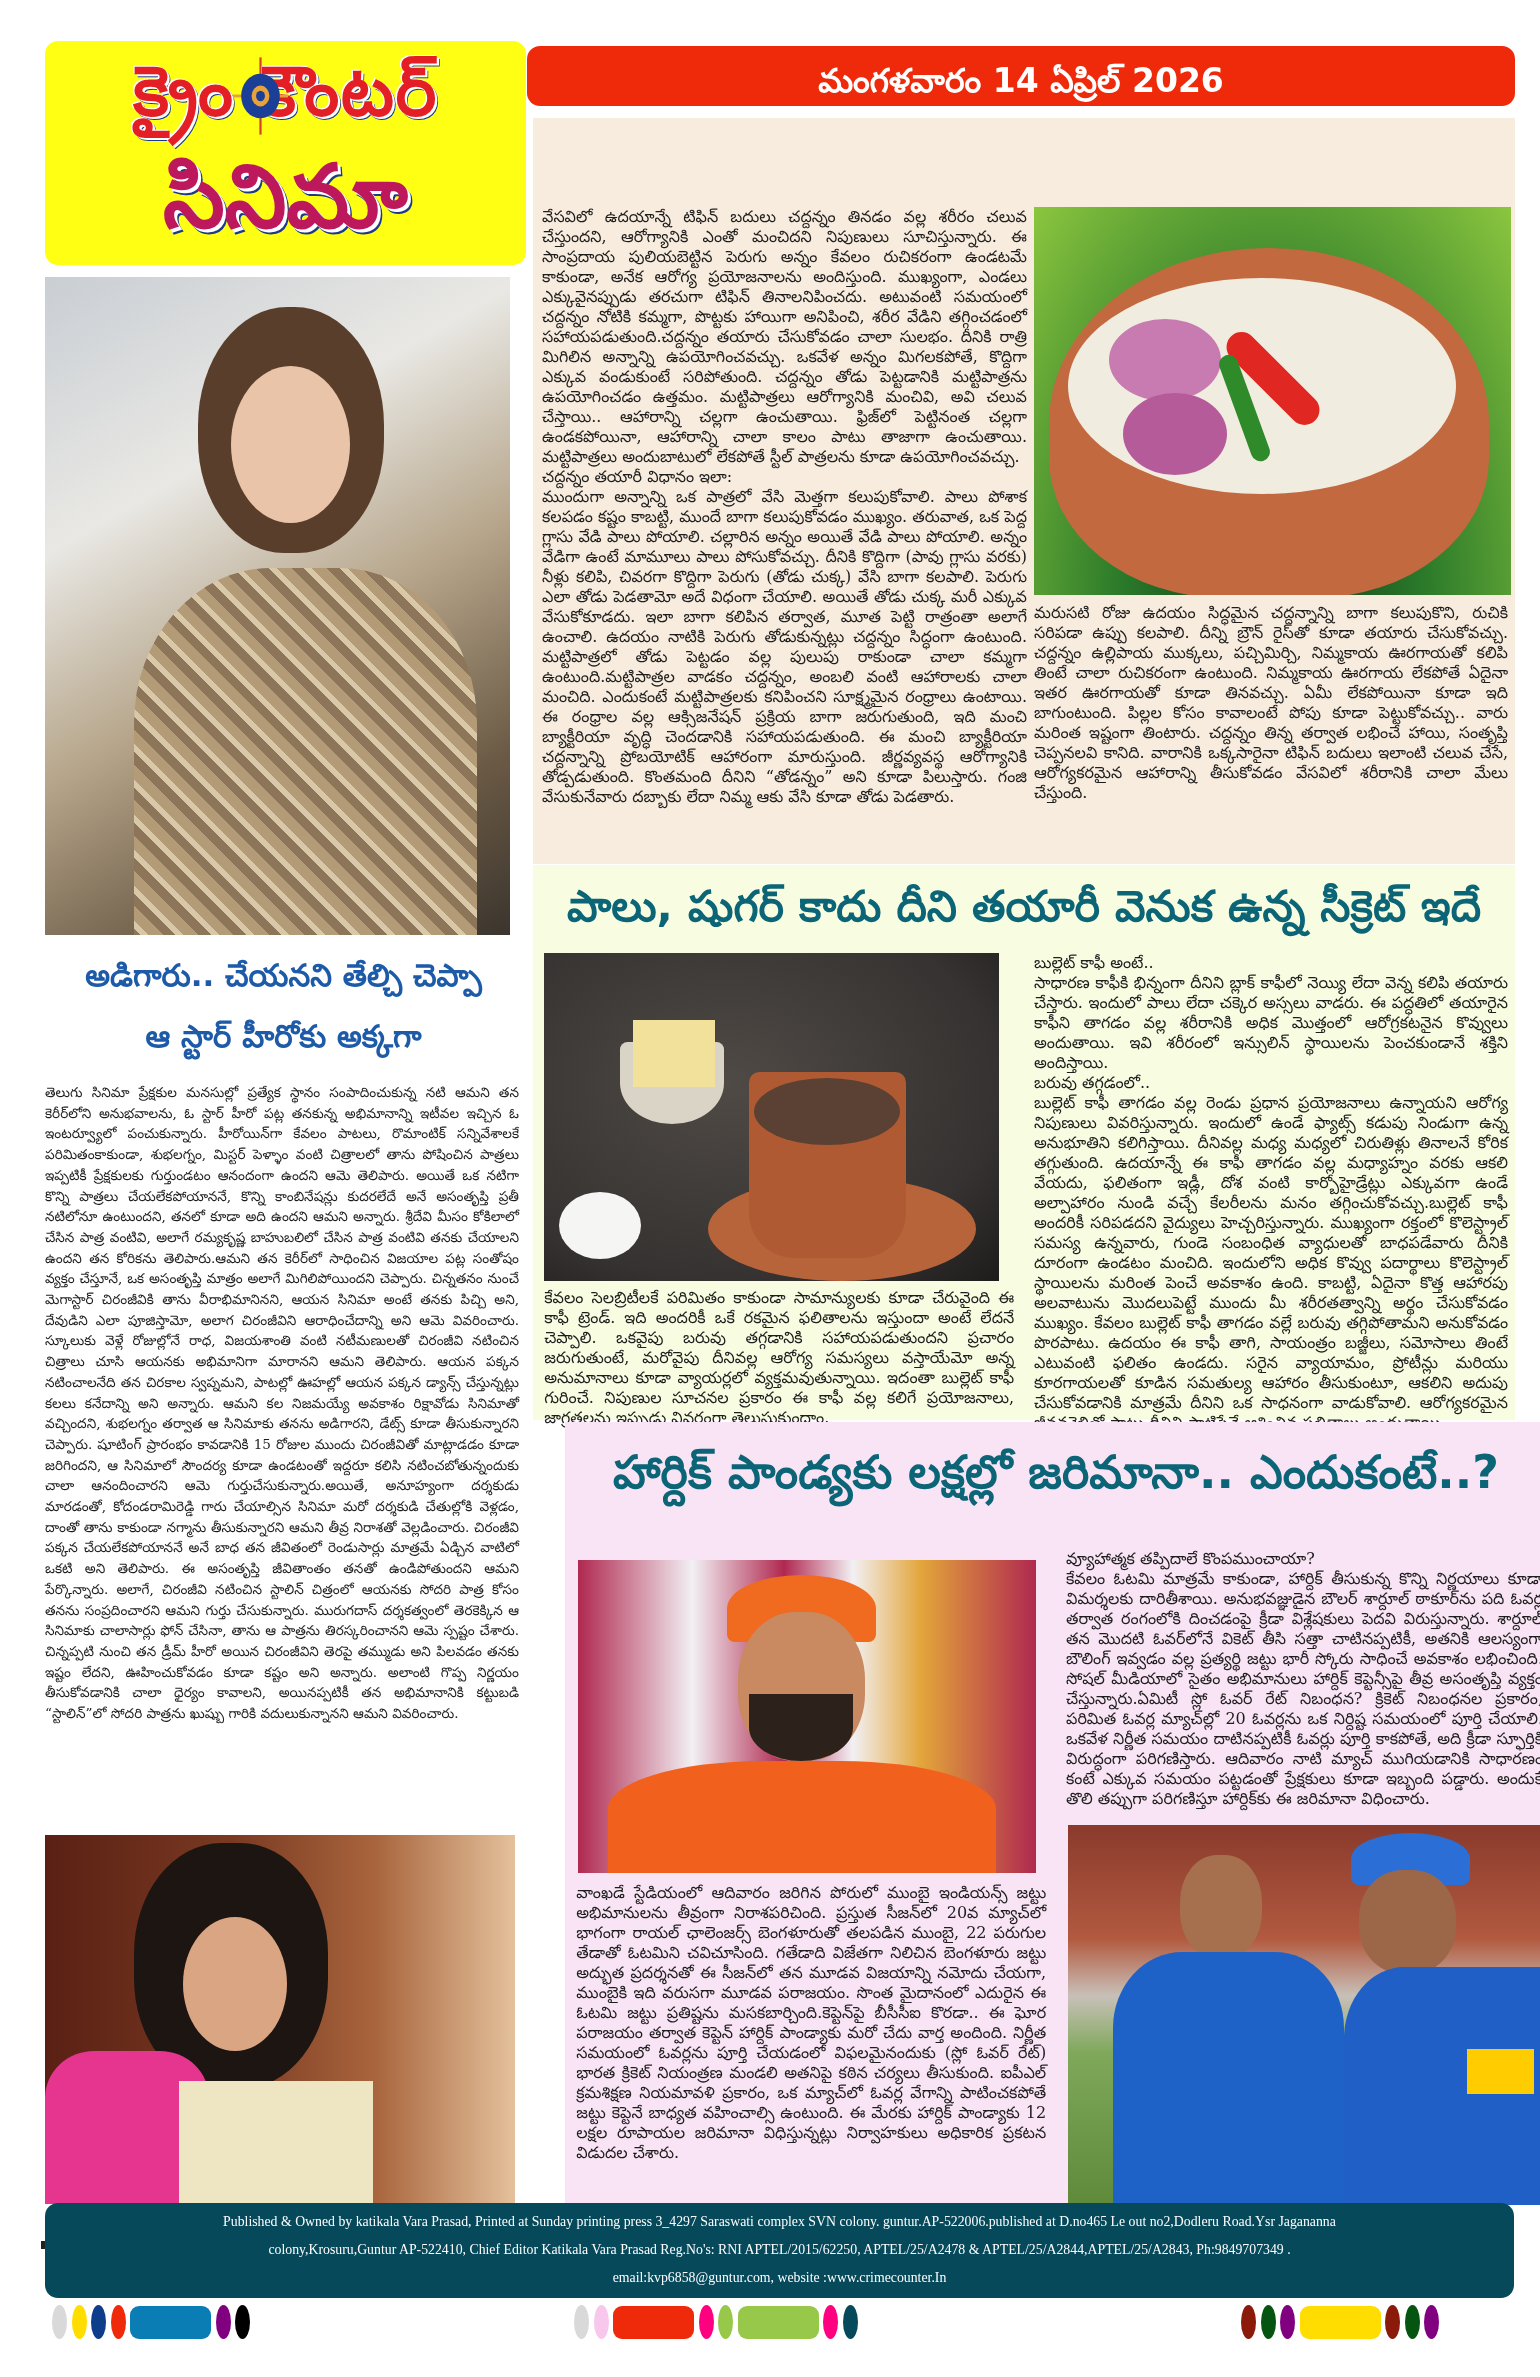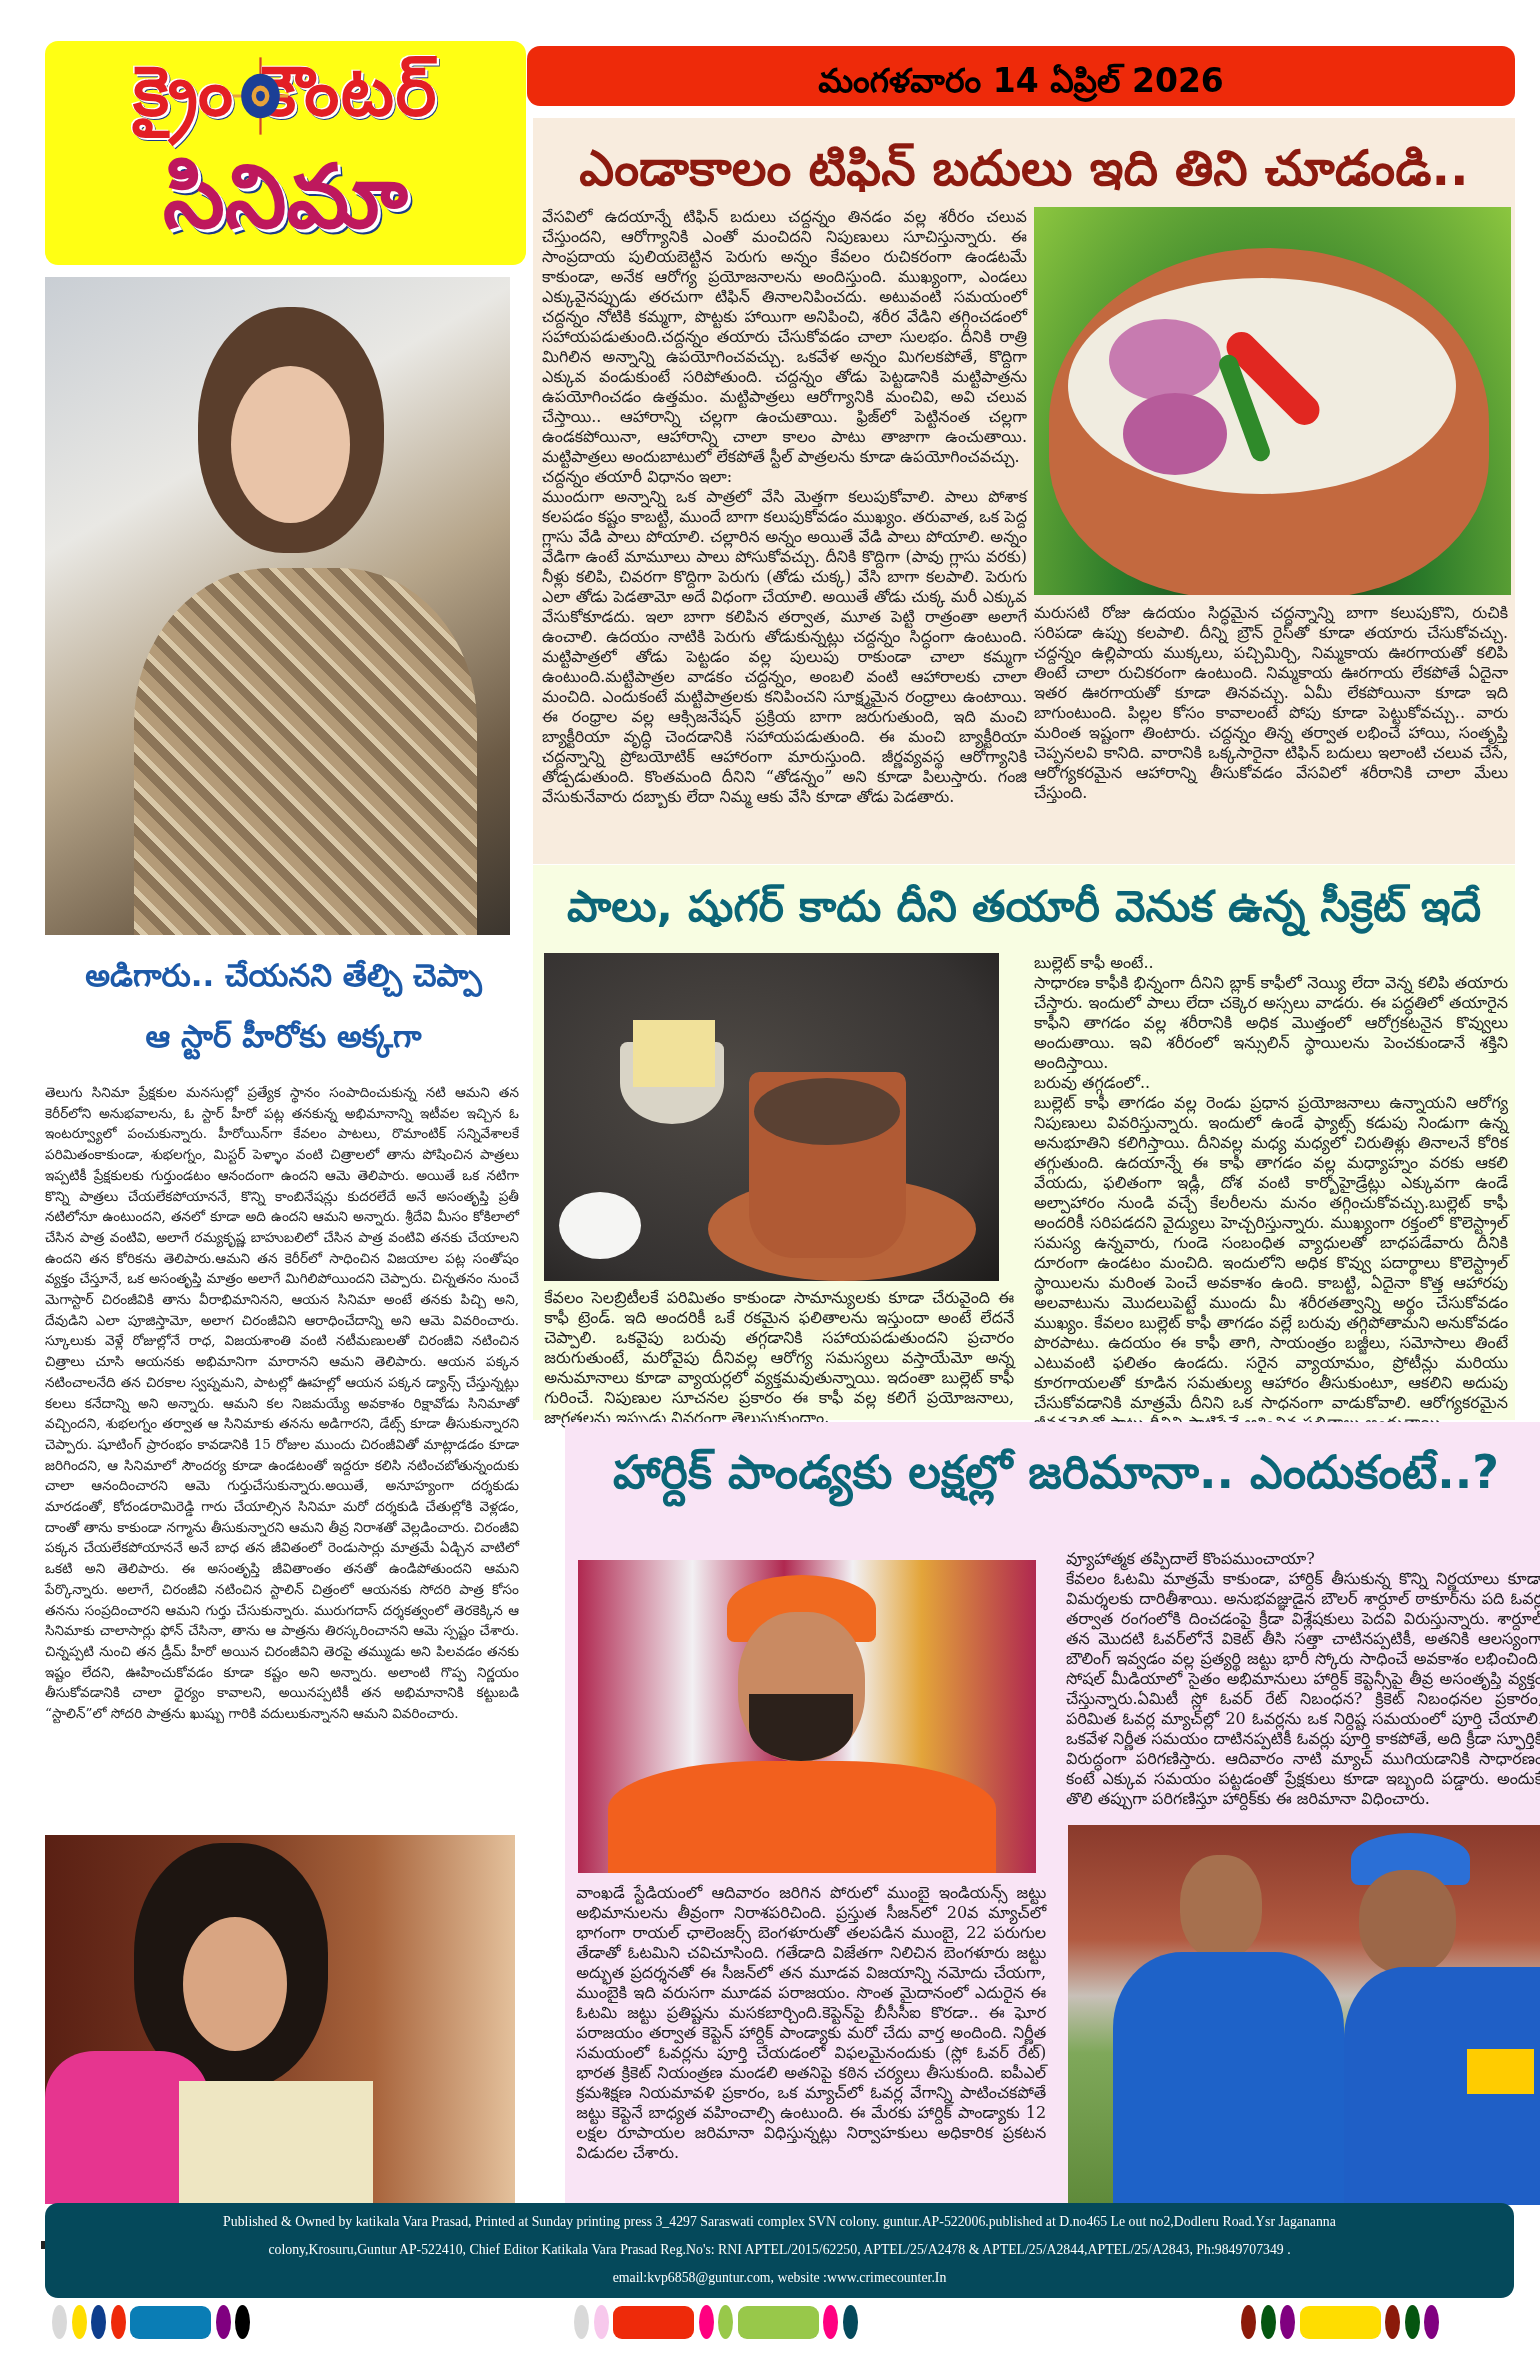--- a/index.html
+++ b/index.html
@@ -11,21 +11,21 @@
   #logo { left:45px; top:41px; width:481px; height:224px; background:#ffff14; }
   #logo .brand { position:absolute; left:0; right:0; top:13.4px; text-align:center; font-weight:bold;
       font-size:69px; line-height:75px; color:#e31e24; letter-spacing:1.5px;
       text-shadow: 2.2px 2.2px 0 #fff, -1.5px -1.5px 0 #fff, 3px 3px 0 #1c3a8a; }
   #logo .section { position:absolute; left:0; right:0; top:104px; text-align:center; font-weight:bold;
       font-size:88px; line-height:104px; color:#be185d;
       text-shadow: 3px 3px 0 #fff, 4.5px 4.5px 0 #1c3a8a; }
   #logo .emblem { position:absolute; left:188px; top:16.4px; width:55px; height:78px; }
 
   #datebar { left:527px; top:46px; width:988px; height:60px; background:#ee2a0a;
-      color:#000000; font-weight:bold; font-size:33px; line-height:69px; text-align:center; }
+      color:#ffffff; font-weight:bold; font-size:33px; line-height:69px; text-align:center; }
 
   
   .panel { position:absolute; box-sizing:border-box; }
   #p1 { left:533px; top:118px; width:982px; height:746px; background:#f8ecde; }
   #p2 { left:533px; top:865px; width:982px; height:555px; background:#f8fde2; }
   #p3 { left:533px; top:1422px; width:982px; height:783px; background:#f9e4f5;margin-left:32px; }
 
   .headline { position:absolute; left:0; right:0; text-align:center; font-weight:bold; white-space:nowrap; }
   #p1 .headline { top:15px; font-size:49px; line-height:71px; color:#8c1a0f; }
   #p2 .headline { top:7.5px; font-size:43px; line-height:67px; color:#0b6577; }
@@ -81,21 +81,20 @@
 </div>
 
 <div class="photo" style="left:45px;top:1835px;width:470px;height:369px;background:linear-gradient(90deg,#5a2014 0%,#7a3a22 40%,#a8643c 70%,#e4c19c 100%);">
   <div style="position:absolute;left:89px;top:7.5px;width:194px;height:246px;border-radius:45%;background:#1d1511;"></div>
   <div style="position:absolute;left:138px;top:82px;width:104px;height:134px;border-radius:50%;background:#d9a582;"></div>
   <div style="position:absolute;left:0;top:216px;width:164px;height:157px;border-radius:30% 30% 0 0;background:#e6358f;"></div>
   <div style="position:absolute;left:134px;top:246px;width:194px;height:127px;background:#eee6c2;"></div>
 </div>
 
 <div id="p1" class="panel">
-  <div class="headline">ఎండాకాలం టిఫిన్ బదులు ఇది తిని చూడండి..</div>
   <div class="txt" style="left:9px;top:89px;width:485px;">
     <p> వేసవిలో ఉదయాన్నే టిఫిన్ బదులు చద్దన్నం తినడం వల్ల శరీరం చలువ చేస్తుందని, ఆరోగ్యానికి ఎంతో మంచిదని నిపుణులు సూచిస్తున్నారు. ఈ సాంప్రదాయ పులియబెట్టిన పెరుగు అన్నం కేవలం రుచికరంగా ఉండటమే కాకుండా, అనేక ఆరోగ్య ప్రయోజనాలను అందిస్తుంది. ముఖ్యంగా, ఎండలు ఎక్కువైనప్పుడు తరచుగా టిఫిన్ తినాలనిపించదు. అటువంటి సమయంలో చద్దన్నం నోటికి కమ్మగా, పొట్టకు హాయిగా అనిపించి, శరీర వేడిని తగ్గించడంలో సహాయపడుతుంది.చద్దన్నం తయారు చేసుకోవడం చాలా సులభం. దీనికి రాత్రి మిగిలిన అన్నాన్ని ఉపయోగించవచ్చు. ఒకవేళ అన్నం మిగలకపోతే, కొద్దిగా ఎక్కువ వండుకుంటే సరిపోతుంది. చద్దన్నం తోడు పెట్టడానికి మట్టిపాత్రను ఉపయోగించడం ఉత్తమం. మట్టిపాత్రలు ఆరోగ్యానికి మంచివి, అవి చలువ చేస్తాయి.. ఆహారాన్ని చల్లగా ఉంచుతాయి. ఫ్రిజ్‌లో పెట్టినంత చల్లగా ఉండకపోయినా, ఆహారాన్ని చాలా కాలం పాటు తాజాగా ఉంచుతాయి. మట్టిపాత్రలు అందుబాటులో లేకపోతే స్టీల్ పాత్రలను కూడా ఉపయోగించవచ్చు.</p>
     <p>చద్దన్నం తయారీ విధానం ఇలా:</p>
     <p>ముందుగా అన్నాన్ని ఒక పాత్రలో వేసి మెత్తగా కలుపుకోవాలి. పాలు పోశాక కలపడం కష్టం కాబట్టి, ముందే బాగా కలుపుకోవడం ముఖ్యం. తరువాత, ఒక పెద్ద గ్లాసు వేడి పాలు పోయాలి. చల్లారిన అన్నం అయితే వేడి పాలు పోయాలి. అన్నం వేడిగా ఉంటే మామూలు పాలు పోసుకోవచ్చు. దీనికి కొద్దిగా (పావు గ్లాసు వరకు) నీళ్లు కలిపి, చివరగా కొద్దిగా పెరుగు (తోడు చుక్క) వేసి బాగా కలపాలి. పెరుగు ఎలా తోడు పెడతామో అదే విధంగా చేయాలి. అయితే తోడు చుక్క మరీ ఎక్కువ వేసుకోకూడదు. ఇలా బాగా కలిపిన తర్వాత, మూత పెట్టి రాత్రంతా అలాగే ఉంచాలి. ఉదయం నాటికి పెరుగు తోడుకున్నట్లు చద్దన్నం సిద్ధంగా ఉంటుంది. మట్టిపాత్రలో తోడు పెట్టడం వల్ల పులుపు రాకుండా చాలా కమ్మగా ఉంటుంది.మట్టిపాత్రల వాడకం చద్దన్నం, అంబలి వంటి ఆహారాలకు చాలా మంచిది. ఎందుకంటే మట్టిపాత్రలకు కనిపించని సూక్ష్మమైన రంధ్రాలు ఉంటాయి. ఈ రంధ్రాల వల్ల ఆక్సిజనేషన్ ప్రక్రియ బాగా జరుగుతుంది, ఇది మంచి బ్యాక్టీరియా వృద్ధి చెందడానికి సహాయపడుతుంది. ఈ మంచి బ్యాక్టీరియా చద్దన్నాన్ని ప్రోబయోటిక్ ఆహారంగా మారుస్తుంది. జీర్ణవ్యవస్థ ఆరోగ్యానికి తోడ్పడుతుంది. కొంతమంది దీనిని “తోడన్నం” అని కూడా పిలుస్తారు. గంజి వేసుకునేవారు దబ్బాకు లేదా నిమ్మ ఆకు వేసి కూడా తోడు పెడతారు.</p>
   </div>
   <div class="photo" style="left:501px;top:89px;width:477px;height:388px;background:radial-gradient(ellipse at 50% 100%, #0d3618 0%, #2b7a2a 45%, #8cc63f 100%);">
     <div style="position:absolute;left:15px;top:41px;width:440px;height:350px;border-radius:50% 50% 40% 40%;background:#c3693f;"></div>
     <div style="position:absolute;left:34px;top:71px;width:388px;height:216px;border-radius:50%;background:#f0ece0;"></div>
     <div style="position:absolute;left:75px;top:112px;width:112px;height:82px;border-radius:50%;background:#c77bb0;"></div>
     <div style="position:absolute;left:89px;top:186px;width:104px;height:82px;border-radius:50%;background:#b65b9a;"></div>

